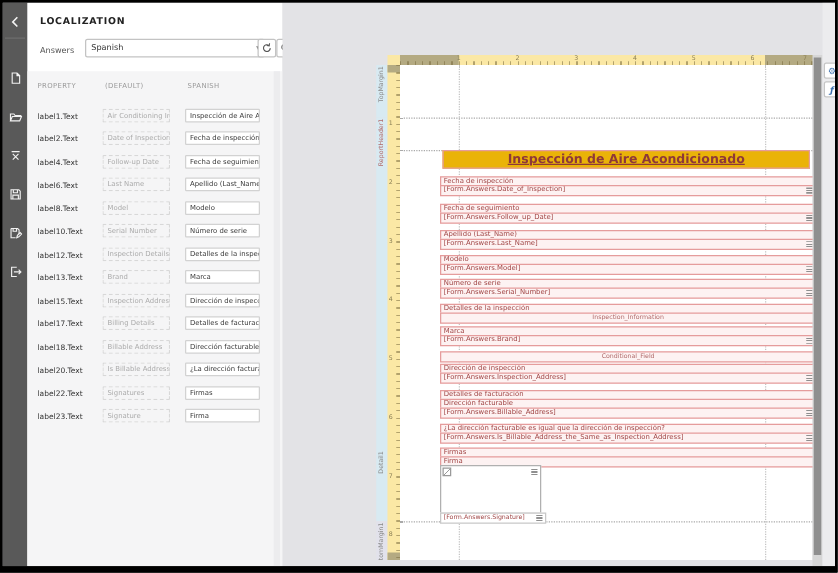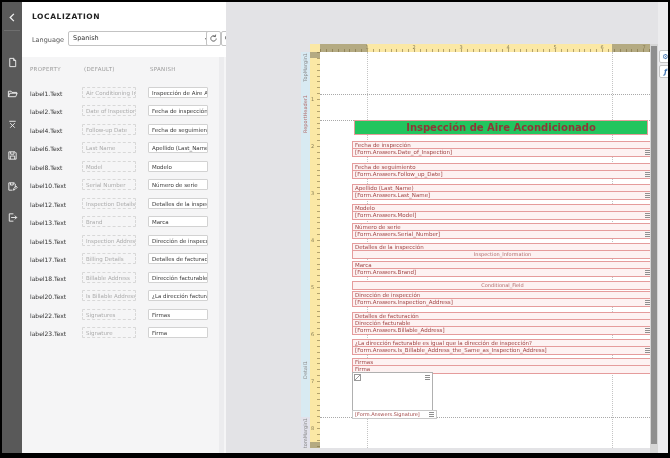--- a/index.html
+++ b/index.html
@@ -42,21 +42,21 @@
   #vr-ticks{position:absolute;top:0;bottom:0;right:0;width:3px;background-image:repeating-linear-gradient(to bottom,rgba(120,105,60,.55) 0 1px,transparent 1px 5.875px);}
   .vr-num{position:absolute;left:1px;font-size:5px;color:#8a7f55;transform:translateY(-50%);}
   
   .band{position:absolute;left:75px;width:9px;overflow:hidden;}
   .band span{position:absolute;top:1px;left:1px;writing-mode:vertical-rl;transform:rotate(180deg);font-size:5px;color:#8a8a8a;white-space:nowrap;}
   .band.hdr span{color:#b06a6a;}
   
   .dot-h{position:absolute;left:94px;width:330px;height:0;border-top:1px dotted #a9a9a9;}
   .dot-v{position:absolute;top:50px;height:396px;width:0;border-left:1px dotted #c4c4c4;}
   
-  #rpt-title{position:absolute;left:128px;top:118px;width:292px;height:13px;background:#22c55e;border:1px solid #e59c9c;font-size:10px;font-weight:bold;color:#8e3838;text-align:center;line-height:13px;white-space:nowrap;overflow:hidden;cursor:pointer;}
+  #rpt-title{position:absolute;left:128px;top:118px;width:292px;height:13px;background:#eab308;border:1px solid #e59c9c;font-size:10px;font-weight:bold;color:#8e3838;text-align:center;line-height:13px;text-decoration:underline;white-space:nowrap;overflow:hidden;cursor:pointer;}
   .fld{position:absolute;left:126px;width:295px;height:7px;background:#fdf2f2;border:1px solid #e59c9c;font-size:5.5px;color:#a04545;line-height:7px;padding:0 2px;white-space:nowrap;overflow:hidden;box-sizing:content-box;cursor:pointer;}
   .fld.center{text-align:center;font-size:5px;color:#b06a6a;}
   .dbi{position:absolute;right:2px;top:1px;width:5px;height:5px;background-image:repeating-linear-gradient(to bottom,#8f8f8f 0 1px,transparent 1px 2px);}
   #sig-box{position:absolute;left:126px;top:370px;width:79px;height:37px;background:#fff;border:1px solid #b0b0b0;cursor:pointer;}
   #sig-pic{position:absolute;left:1px;top:1px;width:5px;height:5px;border:1px solid #9a9a9a;background:linear-gradient(135deg,transparent 45%,#9a9a9a 45%,#9a9a9a 55%,transparent 55%);}
   #sig-db{position:absolute;right:2px;top:2px;width:5px;height:5px;background-image:repeating-linear-gradient(to bottom,#8f8f8f 0 1px,transparent 1px 2px);}
   #sig-bind{position:absolute;left:126px;top:408px;width:79px;height:7px;background:#fff;border:1px solid #c8c8c8;font-size:5px;color:#a04545;line-height:7px;padding:0 2px;white-space:nowrap;overflow:hidden;cursor:pointer;}
   
   #vscroll{position:absolute;left:424px;top:42px;width:8px;height:409px;background:#d6d6d6;}
   #vscroll-thumb{position:absolute;left:1px;top:2px;width:6px;height:398px;background:#8f8f8f;cursor:pointer;}
@@ -107,21 +107,21 @@
     </div>
     <div class="tb-btn" style="top:205px">
       <svg width="11" height="11" viewBox="0 0 12 12">
             <path d="M7,2 H2.5 v8 H7 M4.5,6 h6 M8.6,4 l2,2 -2,2" fill="none" stroke="#f2f2f2" stroke-width="1"></path>
           </svg>
     </div>
   </div>
 
   <div id="panel">
     <div id="panel-title">LOCALIZATION</div>
-    <div id="lang-label">Language</div>
+    <div id="lang-label">Answers</div>
     <div id="lang-select">
       <span>Spanish</span>
       <span id="lang-caret">▾</span>
     </div>
     <div class="mini-btn" id="btn-refresh">
       <svg width="9" height="9" viewBox="0 0 12 12">
             <path d="M9.6,6 A3.6,3.6 0 1 1 8.3,3.2" fill="none" stroke="#555" stroke-width="1.2"></path>
             <path d="M8.9,0.8 L8.5,3.6 5.8,3.1" fill="none" stroke="#555" stroke-width="1.1"></path>
           </svg>
     </div>

